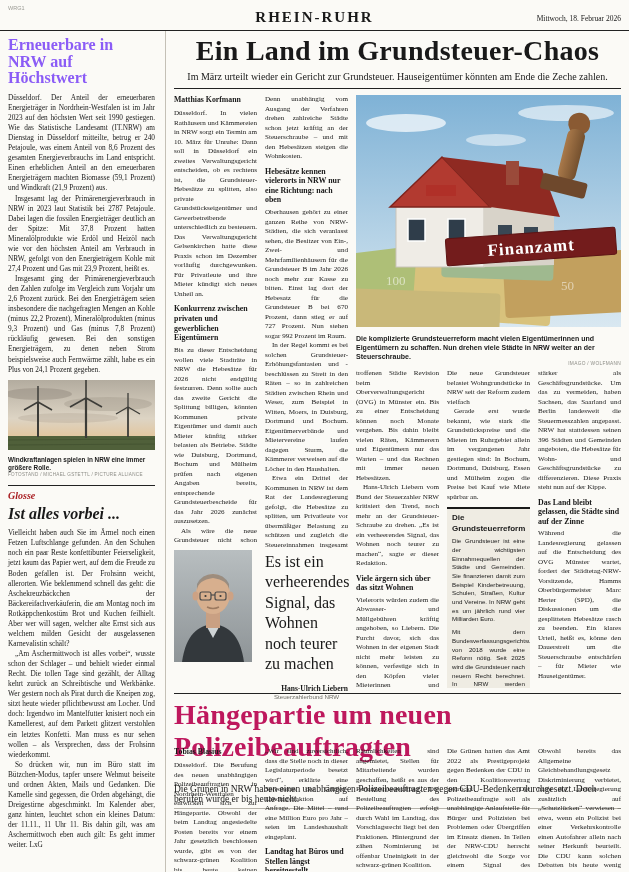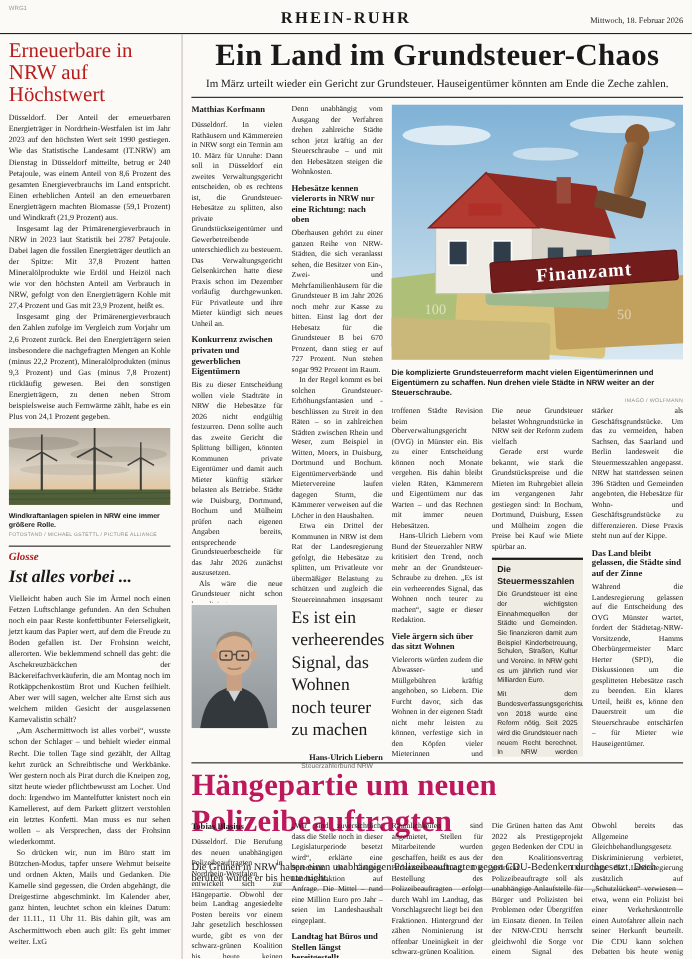--- a/index.html
+++ b/index.html
@@ -9,21 +9,21 @@
 
   
   .masthead { position:absolute; top:0; left:0; right:0; height:31px; border-bottom:1.4px solid #222; }
   .corner-mark { position:absolute; left:8px; top:5px; font:5.5px "Liberation Sans", sans-serif; color:#9a9a94; }
   .section-title { text-align:center; font-size:15px; font-weight:bold; letter-spacing:2px; padding-top:9px; }
   .edition-date { position:absolute; right:8px; top:14px; font-size:7.5px; }
 
   
   .left-rail { position:absolute; left:8px; top:31px; width:158px; height:841px;
                padding:6px 10px 0 0; border-right:1px solid #c4c0b6; }
-  .rail-head { color:#b91c1c; font-size:19px; line-height:1.04; font-weight:normal; margin-bottom:6px; }
+  .rail-head { color:#8b5cf6; font-size:16px; line-height:1.04; font-weight:bold; margin-bottom:6px; }
   .rail-body { font-size:7.3px; line-height:1.38; text-align:justify; hyphens:auto; }
   .p + .p { text-indent:7px; }
   .rail-fig { margin-top:5px; }
   .fig-caption { font-family:"Liberation Sans", sans-serif; font-weight:bold; font-size:6.4px; line-height:1.3; margin-top:2px; }
   .fig-credit { font-family:"Liberation Sans", sans-serif; font-size:4.6px; color:#8d8d87; letter-spacing:.3px; }
   .glosse { margin-top:8px; border-top:1.3px solid #222; padding-top:4px; }
   .glosse-label { color:#a81c20; font-style:italic; font-weight:bold; font-size:10px; }
   .glosse-head { font-style:italic; font-weight:bold; font-size:16px; margin:4px 0 5px; }
   .glosse-body { font-size:7.3px; line-height:1.38; text-align:justify; hyphens:auto; }
 
@@ -217,21 +217,21 @@
       <p class="p">troffenen Städte Revision beim Oberverwaltungsgericht (OVG) in Münster ein. Bis zu einer Entscheidung können noch Monate vergehen. Bis dahin bleibt vielen Räten, Kämmerern und Eigentümern nur das Warten – und das Rechnen mit immer neuen Hebesätzen.</p>
       <p class="p">Hans-Ulrich Liebern vom Bund der Steuerzahler NRW kritisiert den Trend, noch mehr an der Grundsteuer-Schraube zu drehen. „Es ist ein verheerendes Signal, das Wohnen noch teurer zu machen“, sagte er dieser Redaktion.</p>
       <p class="subhead">Viele ärgern sich über das sitzt Wohnen</p>
       <p class="p">Vielerorts würden zudem die Abwasser- und Müllgebühren kräftig angehoben, so Liebern. Die Furcht davor, sich das Wohnen in der eigenen Stadt nicht mehr leisten zu können, verfestige sich in den Köpfen vieler Mieterinnen und Eigentümer.</p>
     </div>
 
     <div class="acol" id="mcol4">
       <p class="p">Die neue Grundsteuer belastet Wohngrundstücke in NRW seit der Reform zudem vielfach</p>
       <p class="p">Gerade erst wurde bekannt, wie stark die Grundstückspreise und die Mieten im Ruhrgebiet allein im vergangenen Jahr gestiegen sind: In Bochum, Dortmund, Duisburg, Essen und Mülheim zogen die Preise bei Kauf wie Miete spürbar an.</p>
       <div class="infobox">
-        <div class="infobox-title">Die Steuermesszahlen</div>
+        <div class="infobox-title">Die Grundsteuerreform</div>
         <p>Die Grundsteuer ist eine der wichtigsten Einnahmequellen der Städte und Gemeinden. Sie finanzieren damit zum Beispiel Kinderbetreuung, Schulen, Straßen, Kultur und Vereine. In NRW geht es um jährlich rund vier Milliarden Euro.</p>
         <p>Mit dem Bundesverfassungsgerichtsurteil von 2018 wurde eine Reform nötig. Seit 2025 wird die Grundsteuer nach neuem Recht berechnet. In NRW werden Wohngrundstücke dadurch vielfach stärker belastet.</p>
       </div>
     </div>
 
     <div class="acol" id="mcol5">
       <p class="p">stärker als Geschäftsgrundstücke. Um das zu vermeiden, haben Sachsen, das Saarland und Berlin landesweit die Steuermesszahlen angepasst. NRW hat stattdessen seinen 396 Städten und Gemeinden angeboten, die Hebesätze für Wohn- und Geschäftsgrundstücke zu differenzieren. Diese Praxis steht nun auf der Kippe.</p>
       <p class="subhead">Das Land bleibt gelassen, die Städte sind auf der Zinne</p>
       <p class="p">Während die Landesregierung gelassen auf die Entscheidung des OVG Münster wartet, fordert der Städtetag-NRW-Vorsitzende, Hamms Oberbürgermeister Marc Herter (SPD), die Diskussionen um die gesplitteten Hebesätze rasch zu beenden. Ein klares Urteil, heißt es, könne den Dauerstreit um die Steuerschraube entschärfen – für Mieter wie Hauseigentümer.</p>
     </div>

